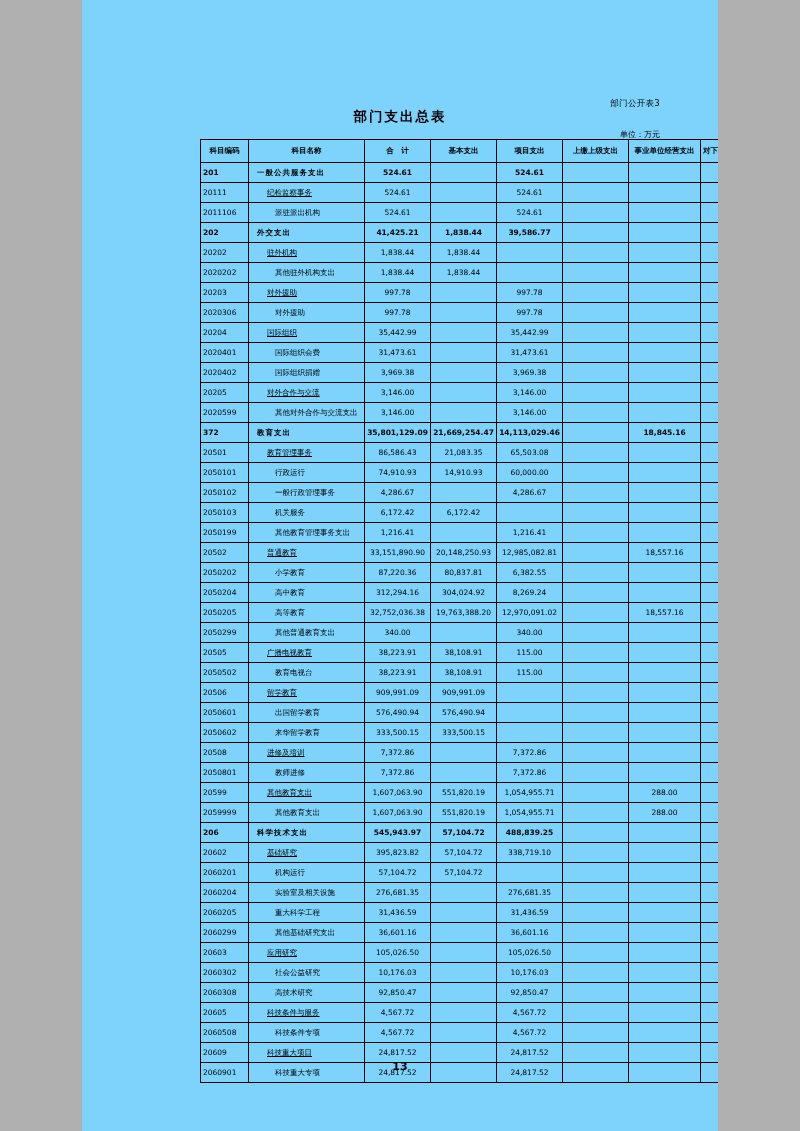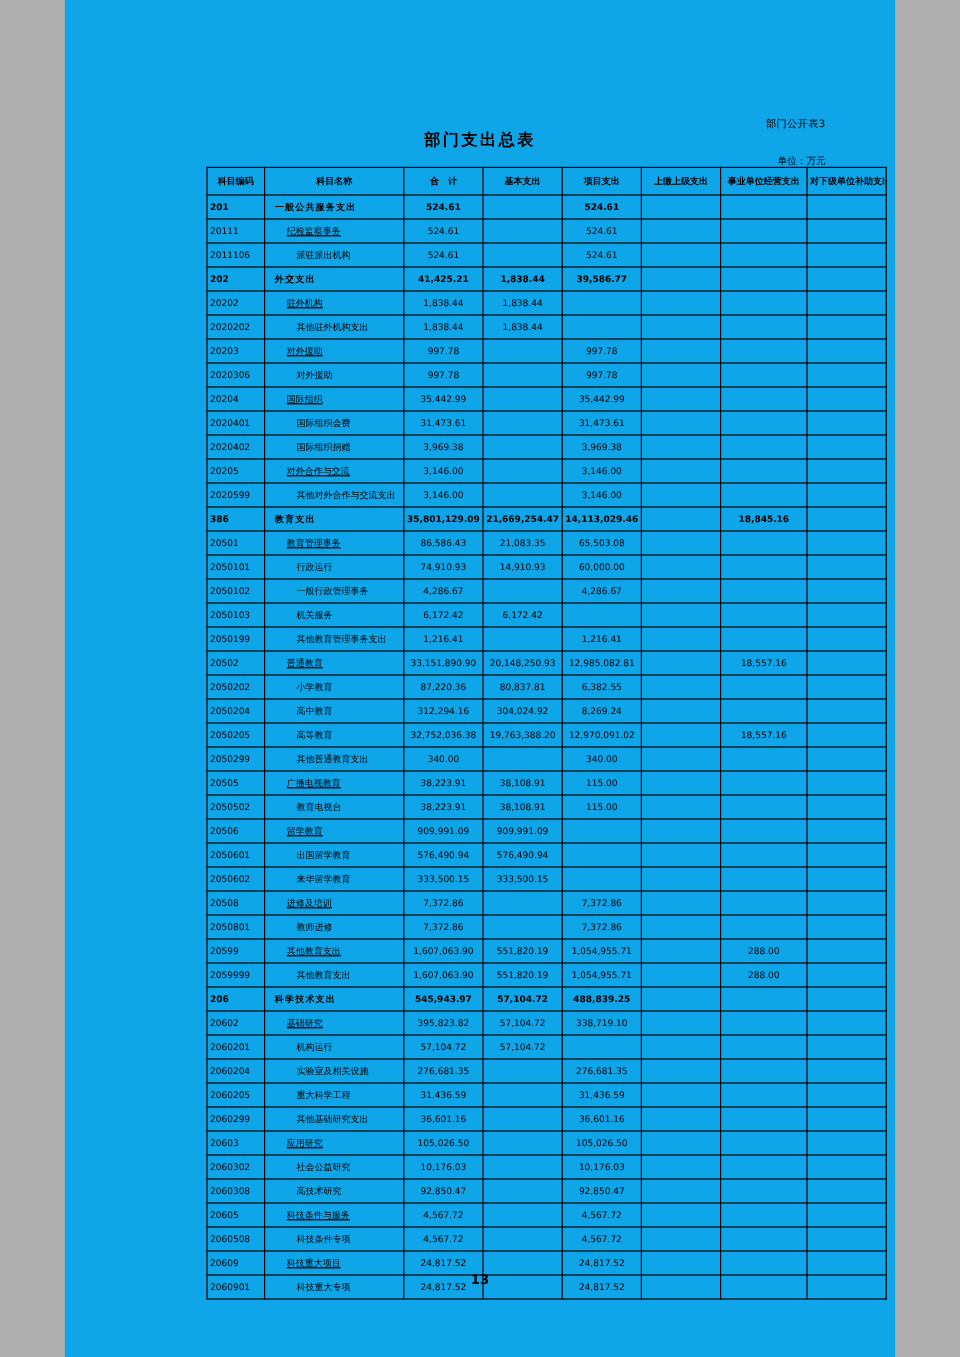--- a/index.html
+++ b/index.html
@@ -4,23 +4,23 @@
 <style>
   html, body {
     margin: 0;
     padding: 0;
     background: #b0b0b0;
   }
   body {
     font-family: "DejaVu Sans", "Liberation Sans", sans-serif;
   }
   .page {
-    width: 692px;
+    width: 636px;
     height: 1131px;
-    background: #0ea5e9;
+    background: #7dd3fc;
     position: relative;
     box-sizing: border-box;
     margin: 0 auto;
     overflow: hidden;
   }
   .doc-tag {
     position: absolute;
     top: 98px;
     right: 58px;
     font-size: 8.5px;
@@ -255,21 +255,21 @@
           <td class="c-code">2020599</td>
           <td class="c-name">其他对外合作与交流支出</td>
           <td class="c-num">3,146.00</td>
           <td class="c-num"></td>
           <td class="c-num">3,146.00</td>
           <td class="c-num"></td>
           <td class="c-num"></td>
           <td class="c-num"></td>
         </tr>
         <tr class="lvl1">
-          <td class="c-code">386</td>
+          <td class="c-code">372</td>
           <td class="c-name">教育支出</td>
           <td class="c-num">35,801,129.09</td>
           <td class="c-num">21,669,254.47</td>
           <td class="c-num">14,113,029.46</td>
           <td class="c-num"></td>
           <td class="c-num">18,845.16</td>
           <td class="c-num"></td>
         </tr>
         <tr class="lvl2">
           <td class="c-code">20501</td>

